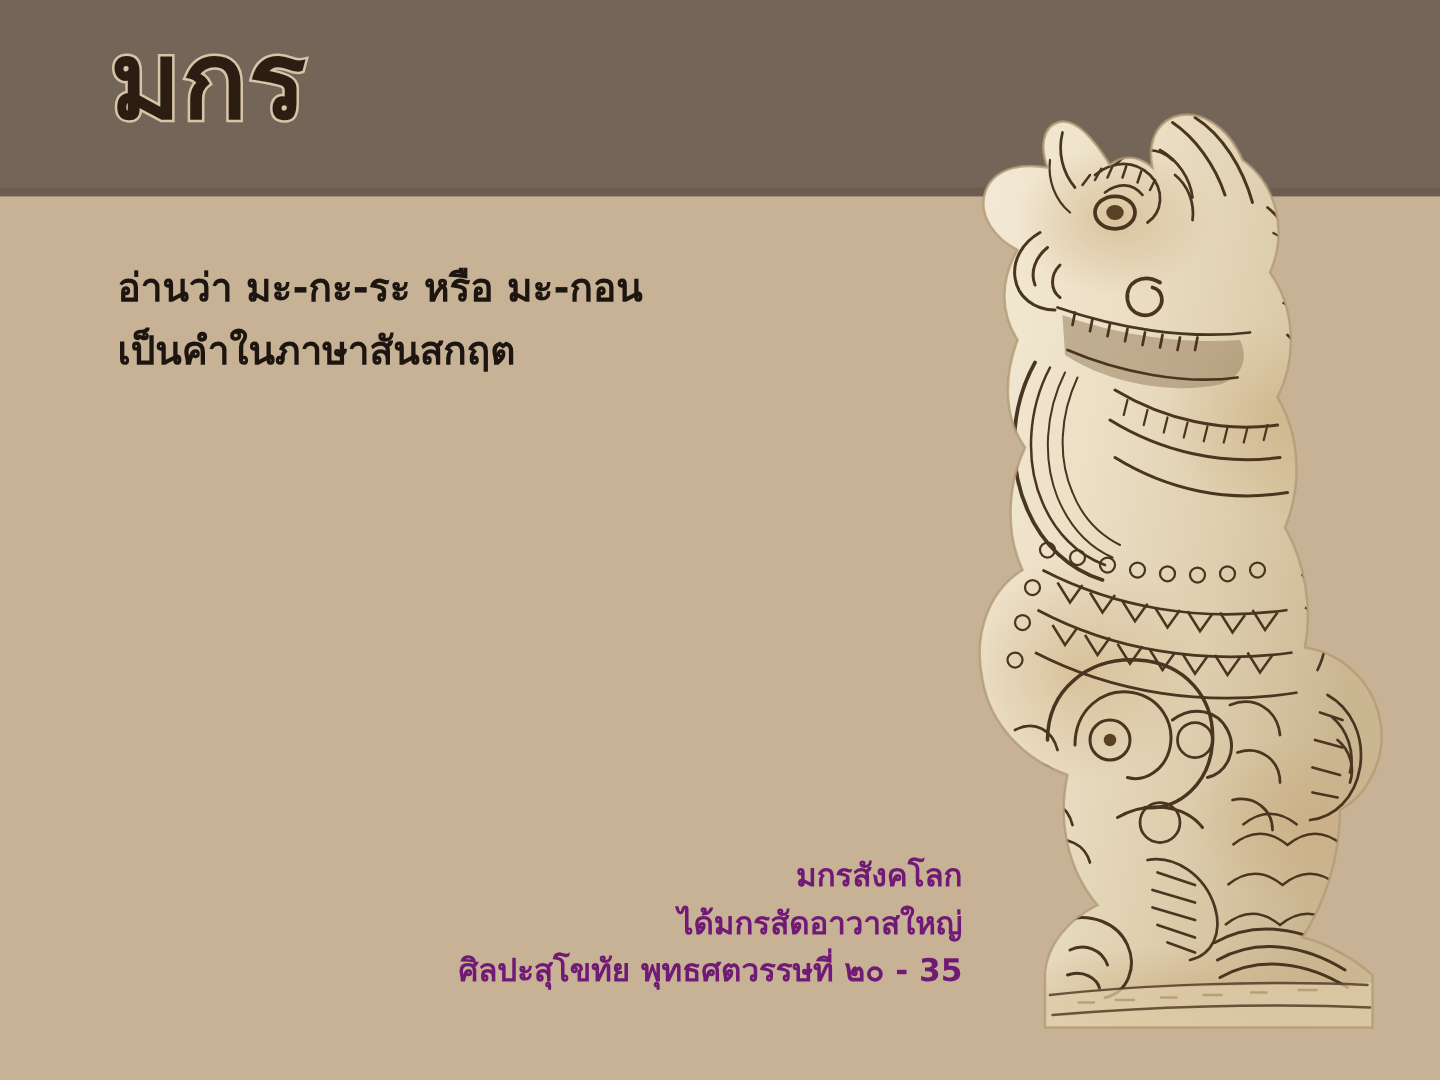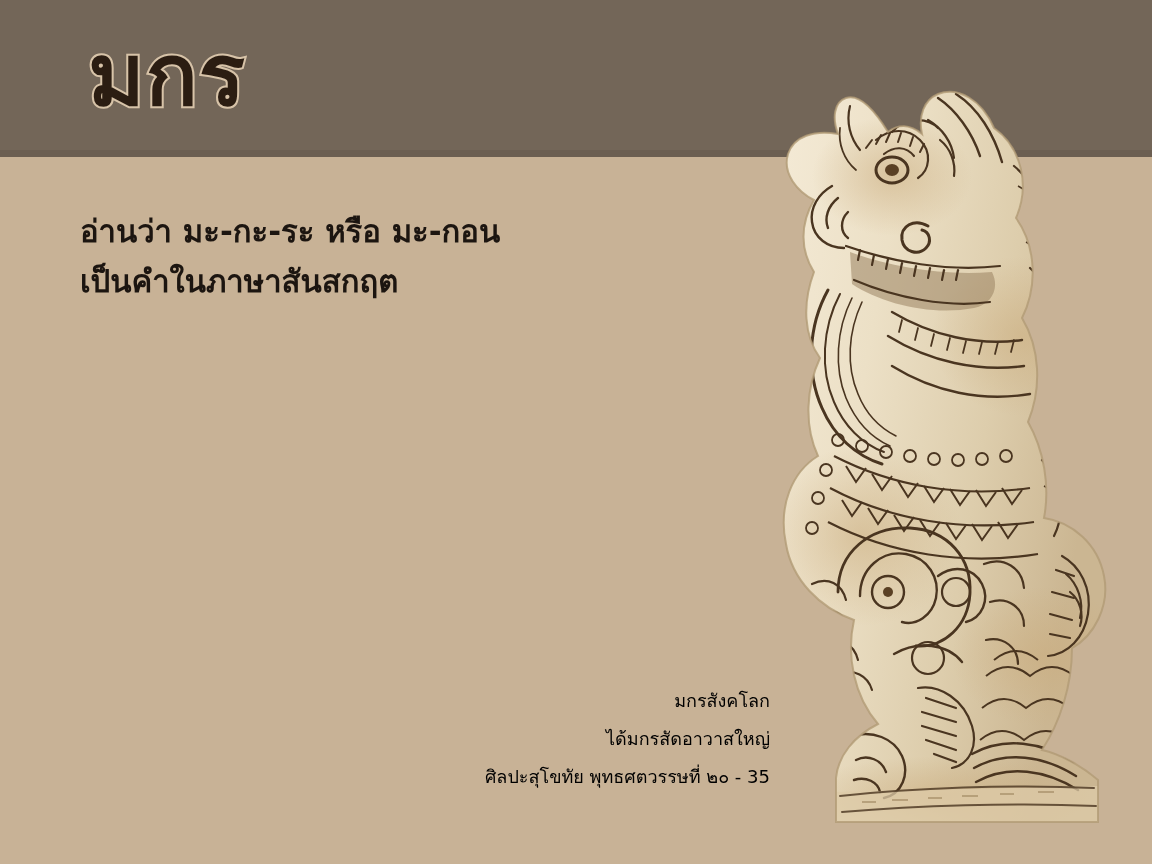--- a/index.html
+++ b/index.html
@@ -31,36 +31,36 @@
     left: 0;
     top: 150px;
     width: 1152px;
     height: 7px;
     background: #6b5e51;
     z-index: 2;
   }
   .slide-title {
     position: absolute;
     left: 88px;
-    top: 28px;
+    top: 18px;
     z-index: 3;
     font-size: 86px;
     line-height: 1.1;
     font-weight: 700;
     color: #2b1d12;
     letter-spacing: 1px;
     -webkit-text-stroke: 4px #d7c3a8;
     paint-order: stroke fill;
     white-space: nowrap;
   }
 
   
   .body-col {
     position: absolute;
-    left: 80px;
+    left: 94px;
     top: 206px;
     width: 660px;
     z-index: 4;
   }
   .para {
     color: #1c1510;
     font-size: 31px;
     line-height: 50px;
     font-weight: 600;
     margin: 0;
@@ -71,24 +71,24 @@
   
   .caption {
     position: absolute;
     right: 382px;
     top: 682px;
     width: 430px;
     text-align: right;
     z-index: 4;
   }
   .caption-line {
-    color: #000000;
-    font-size: 18px;
+    color: #701a75;
+    font-size: 25px;
     line-height: 38px;
-    font-weight: 400;
+    font-weight: 700;
     white-space: nowrap;
   }
 
   
   .artwork {
     position: absolute;
     left: 742px;
     top: 36px;
     width: 410px;
     height: 800px;

